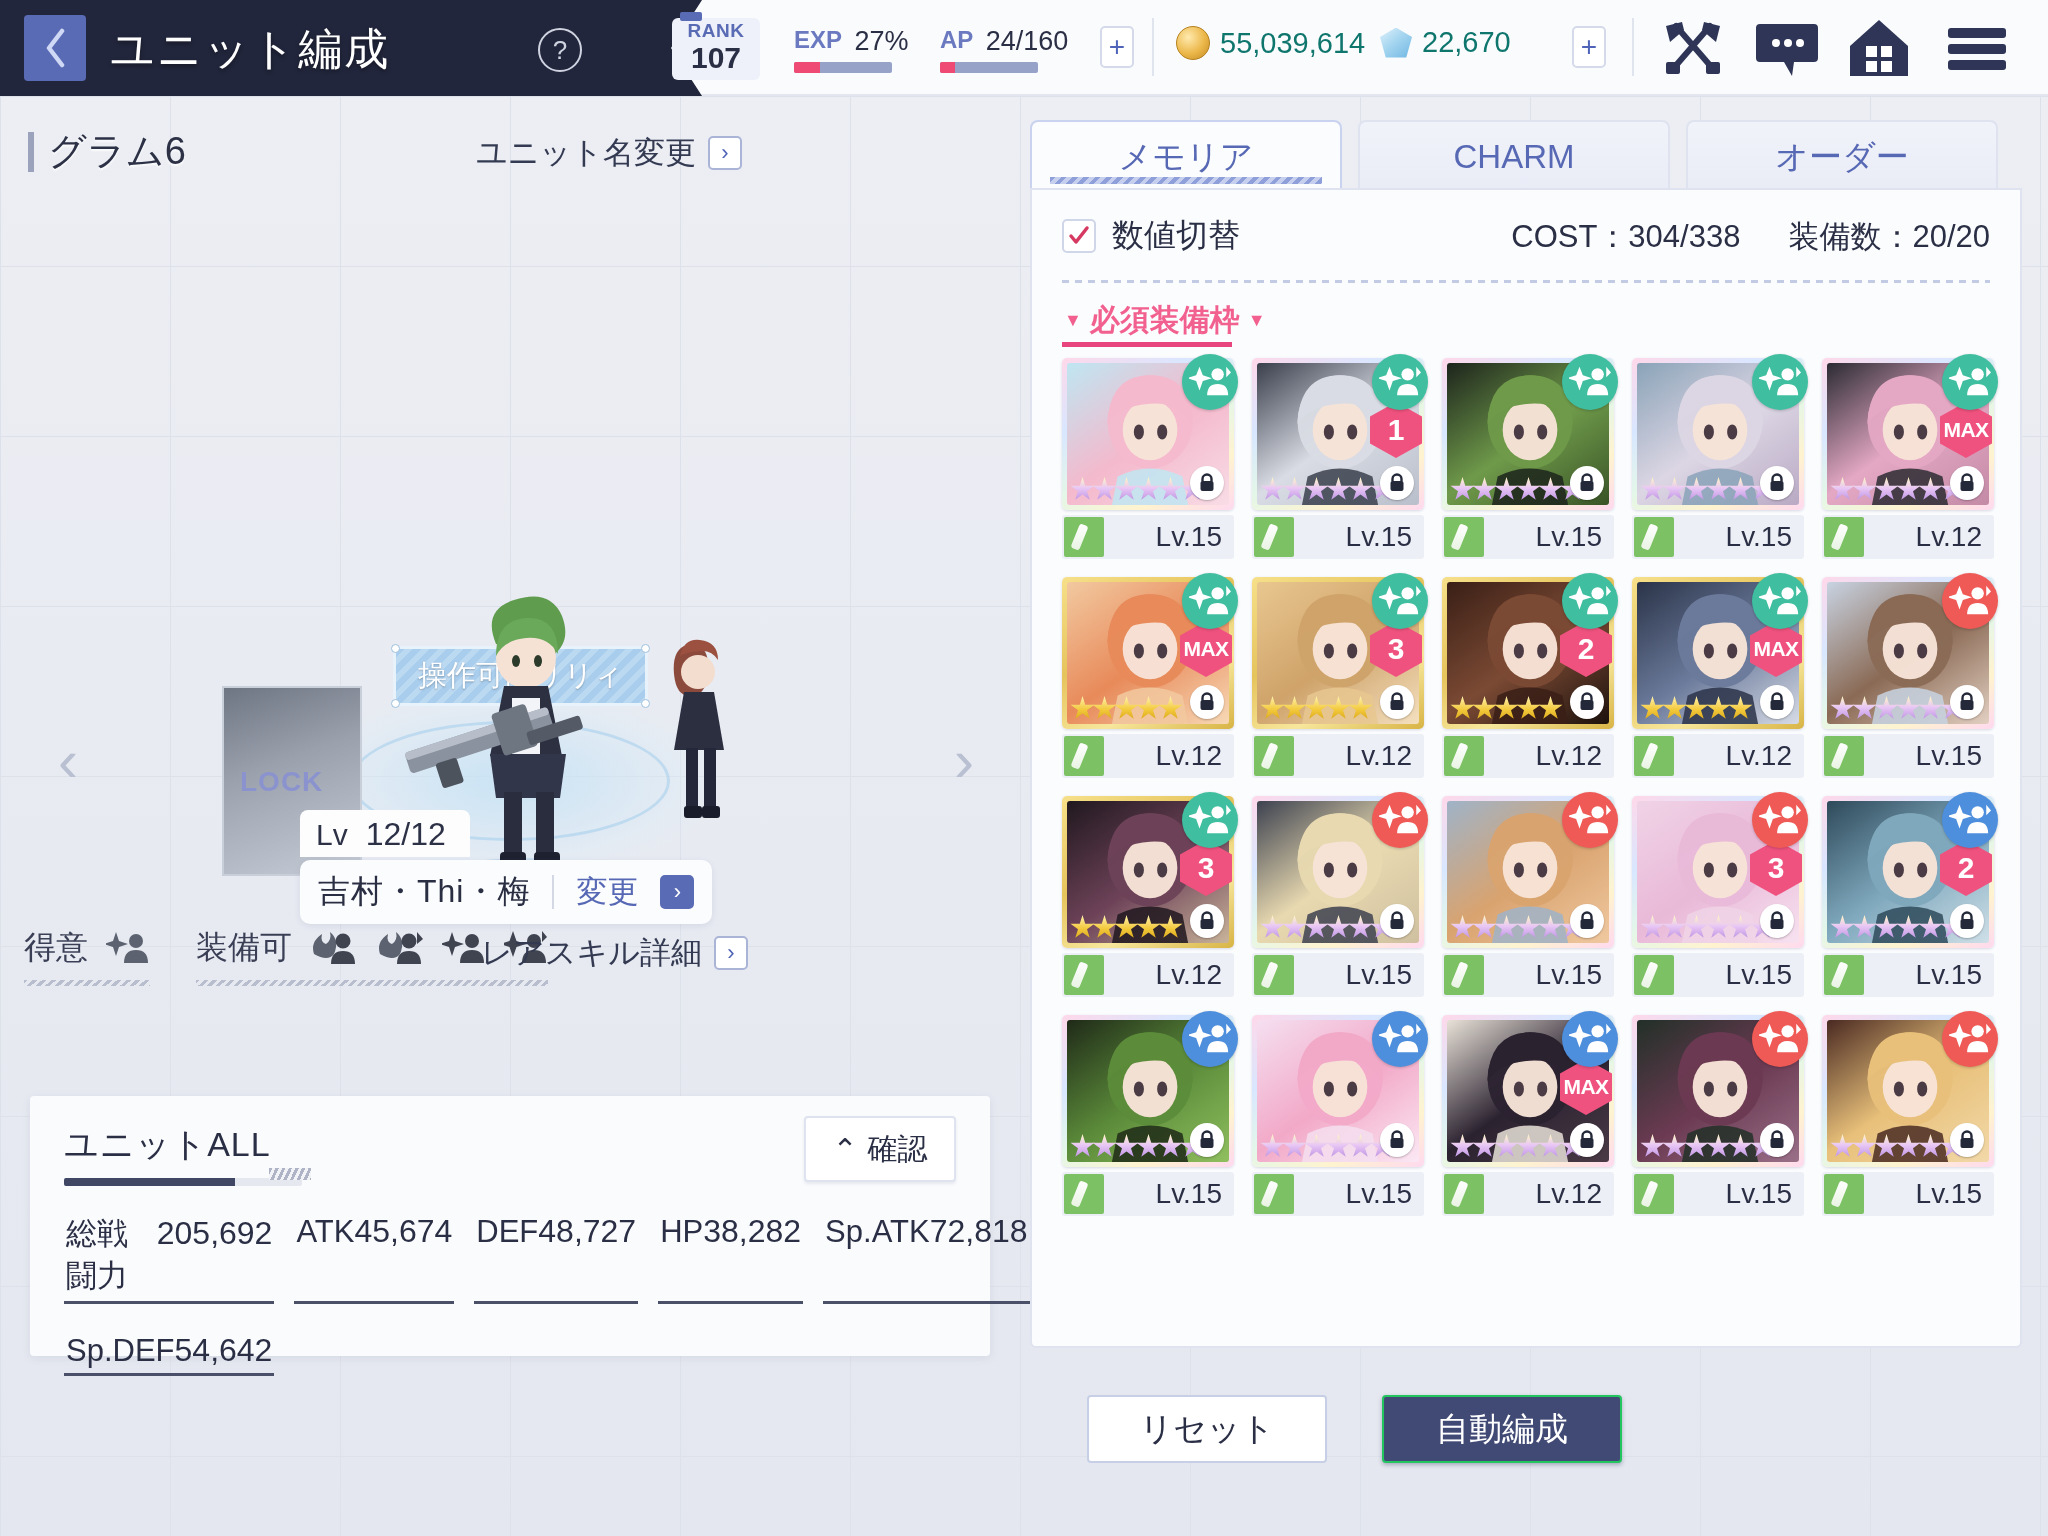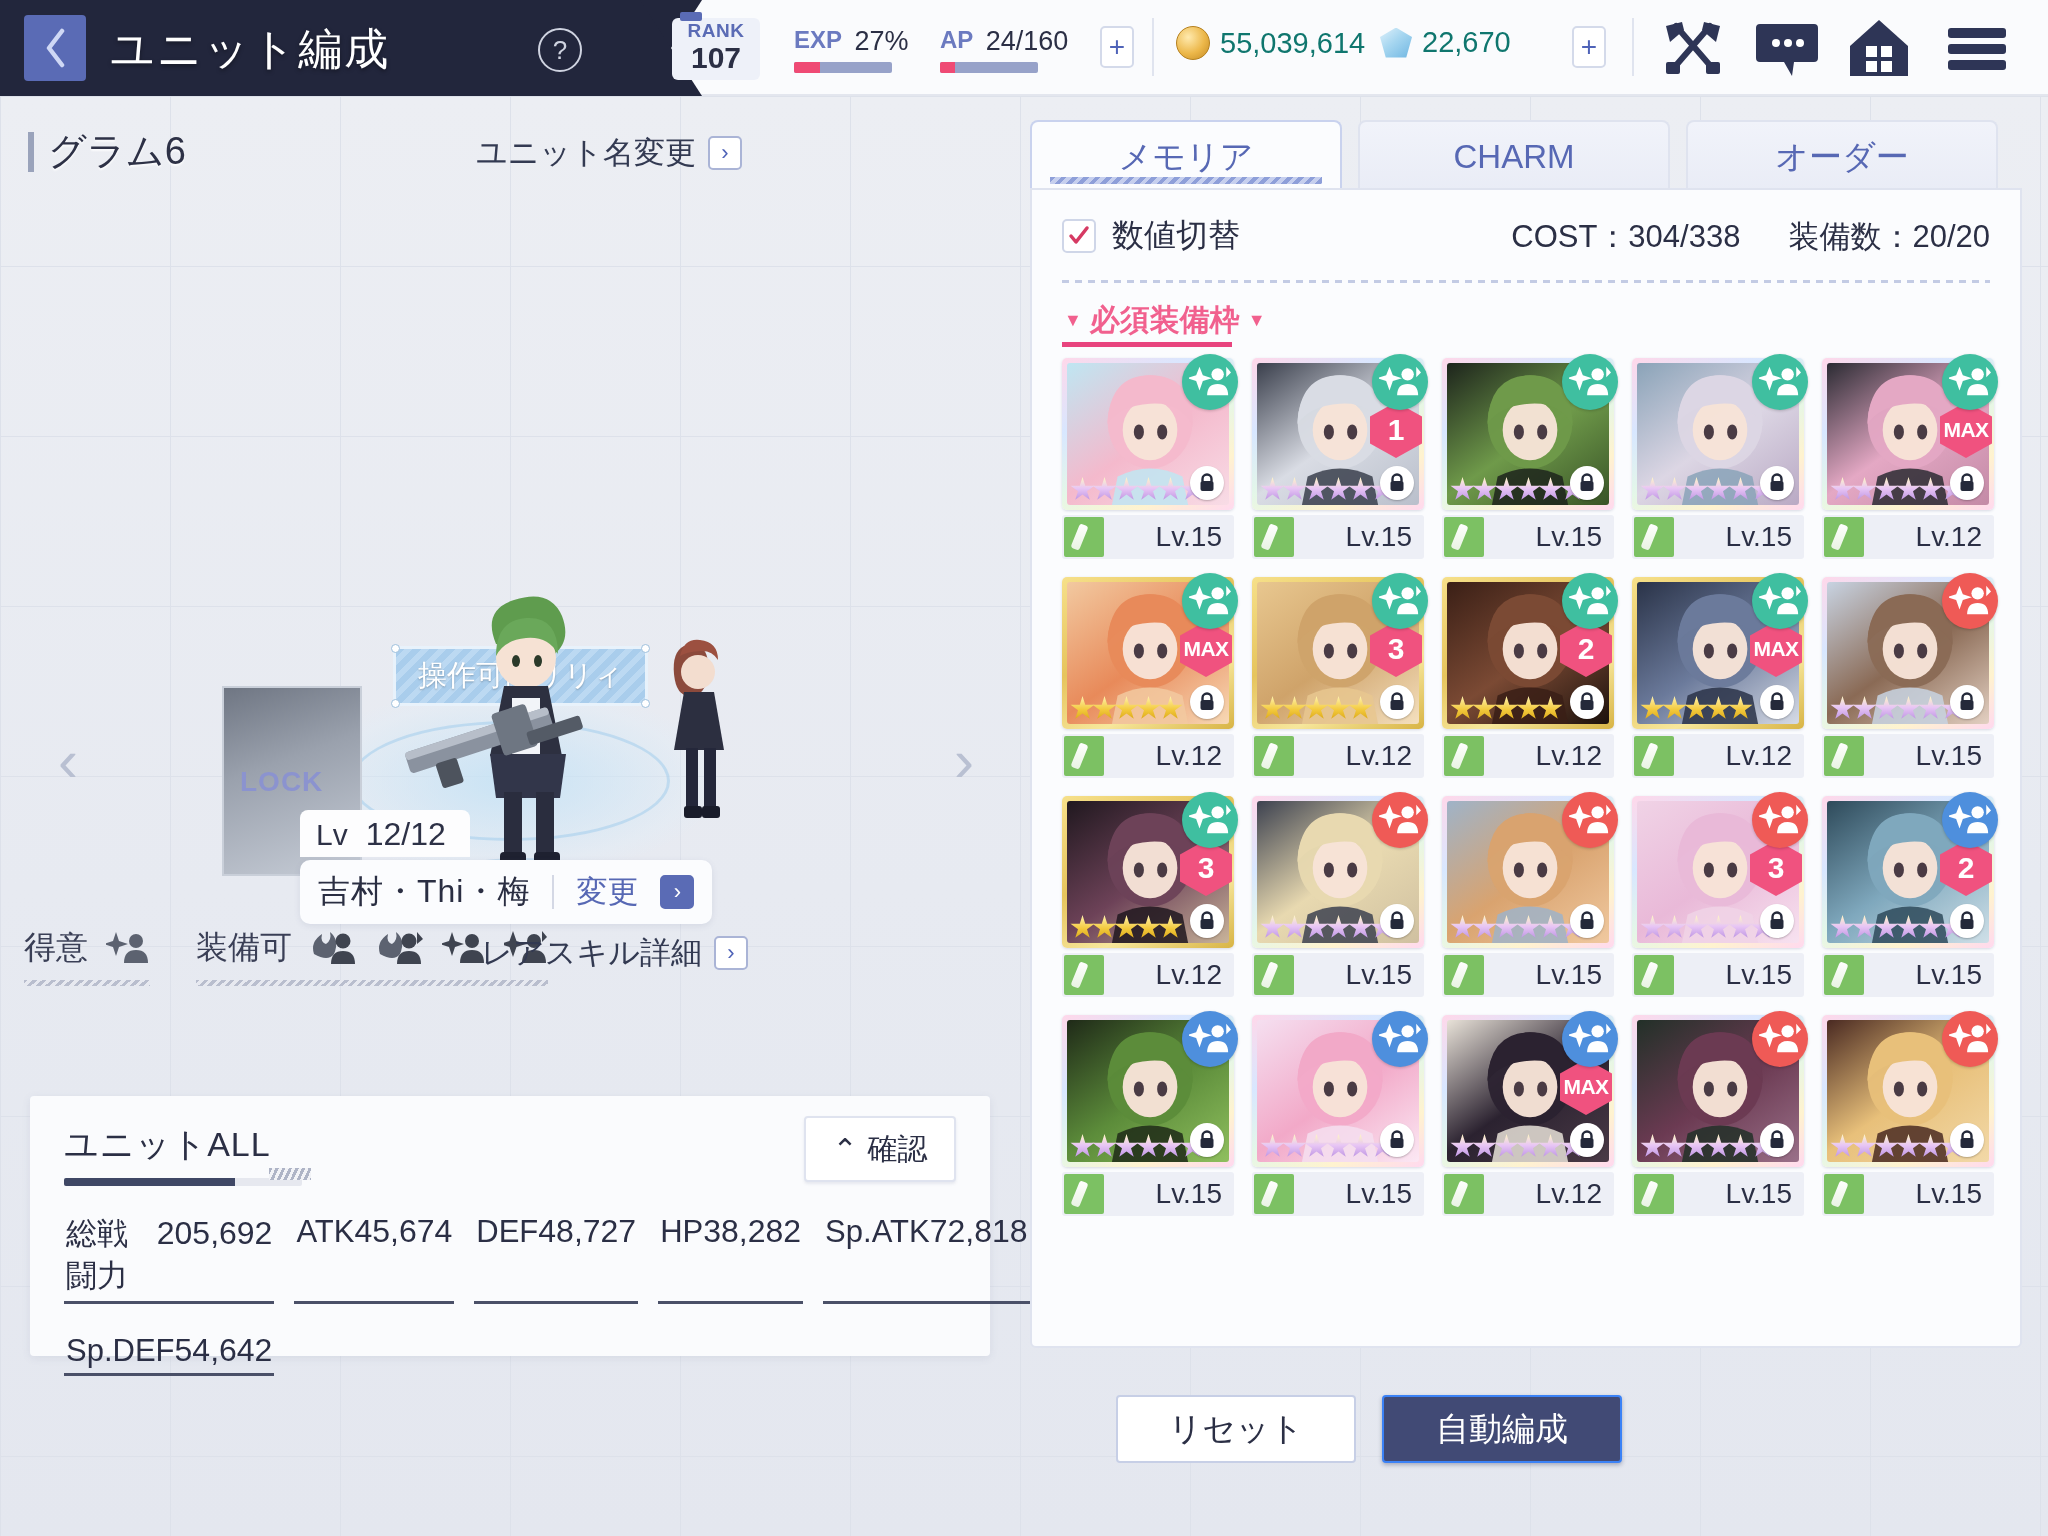--- a/index.html
+++ b/index.html
@@ -232,25 +232,25 @@
     display:flex; align-items:center; justify-content:center; color:#fff; font-size:30px; font-weight:bold;}
   .cntbadge.max{ font-size:21px; letter-spacing:-.5px;}
   .lvrow{ height:44px; margin-top:5px; background:#edeff6; border-radius:3px;
     display:flex; align-items:center; justify-content:space-between; padding:0 12px 0 0;}
   .slot-ic{ width:40px; height:40px; background:#7cc163; border-radius:2px; position:relative; margin:2px;}
   .slot-ic::after{ content:""; position:absolute; left:11px; top:7px; width:9px; height:26px; border-radius:3px;
     background: linear-gradient(160deg,#ffffff 0%, #e8f3e2 100%); transform: rotate(22deg);}
   .lvtxt{ font-size:28px; color:#2b2f45;}
 
   
-  .bottom{ position:absolute; right:34px; top:1395px; display:flex; gap:26px;}
+  .bottom{ position:absolute; right:34px; top:1395px; display:flex; gap:55px;}
   .btn{ width:240px; height:68px; border-radius:4px; display:flex; align-items:center; justify-content:center;
     font-size:33px; cursor:pointer;}
   .btn-reset{ background:#fff; border:2px solid #c7cfe6; color:#2b2f45;}
-  .btn-auto{ background:#414a75; border:2px solid #3b82f6; color:#fff; box-shadow:0 2px 4px rgba(40,50,90,.35);}
+  .btn-auto{ background:#414a75; border:2px solid #22c55e; color:#fff; box-shadow:0 2px 4px rgba(40,50,90,.35);}
 </style>
 </head>
 <body>
 
 <div id="app">
 
   <div class="bg-grid"></div>
 
   <div class="header">
     <div class="header-light"></div>

